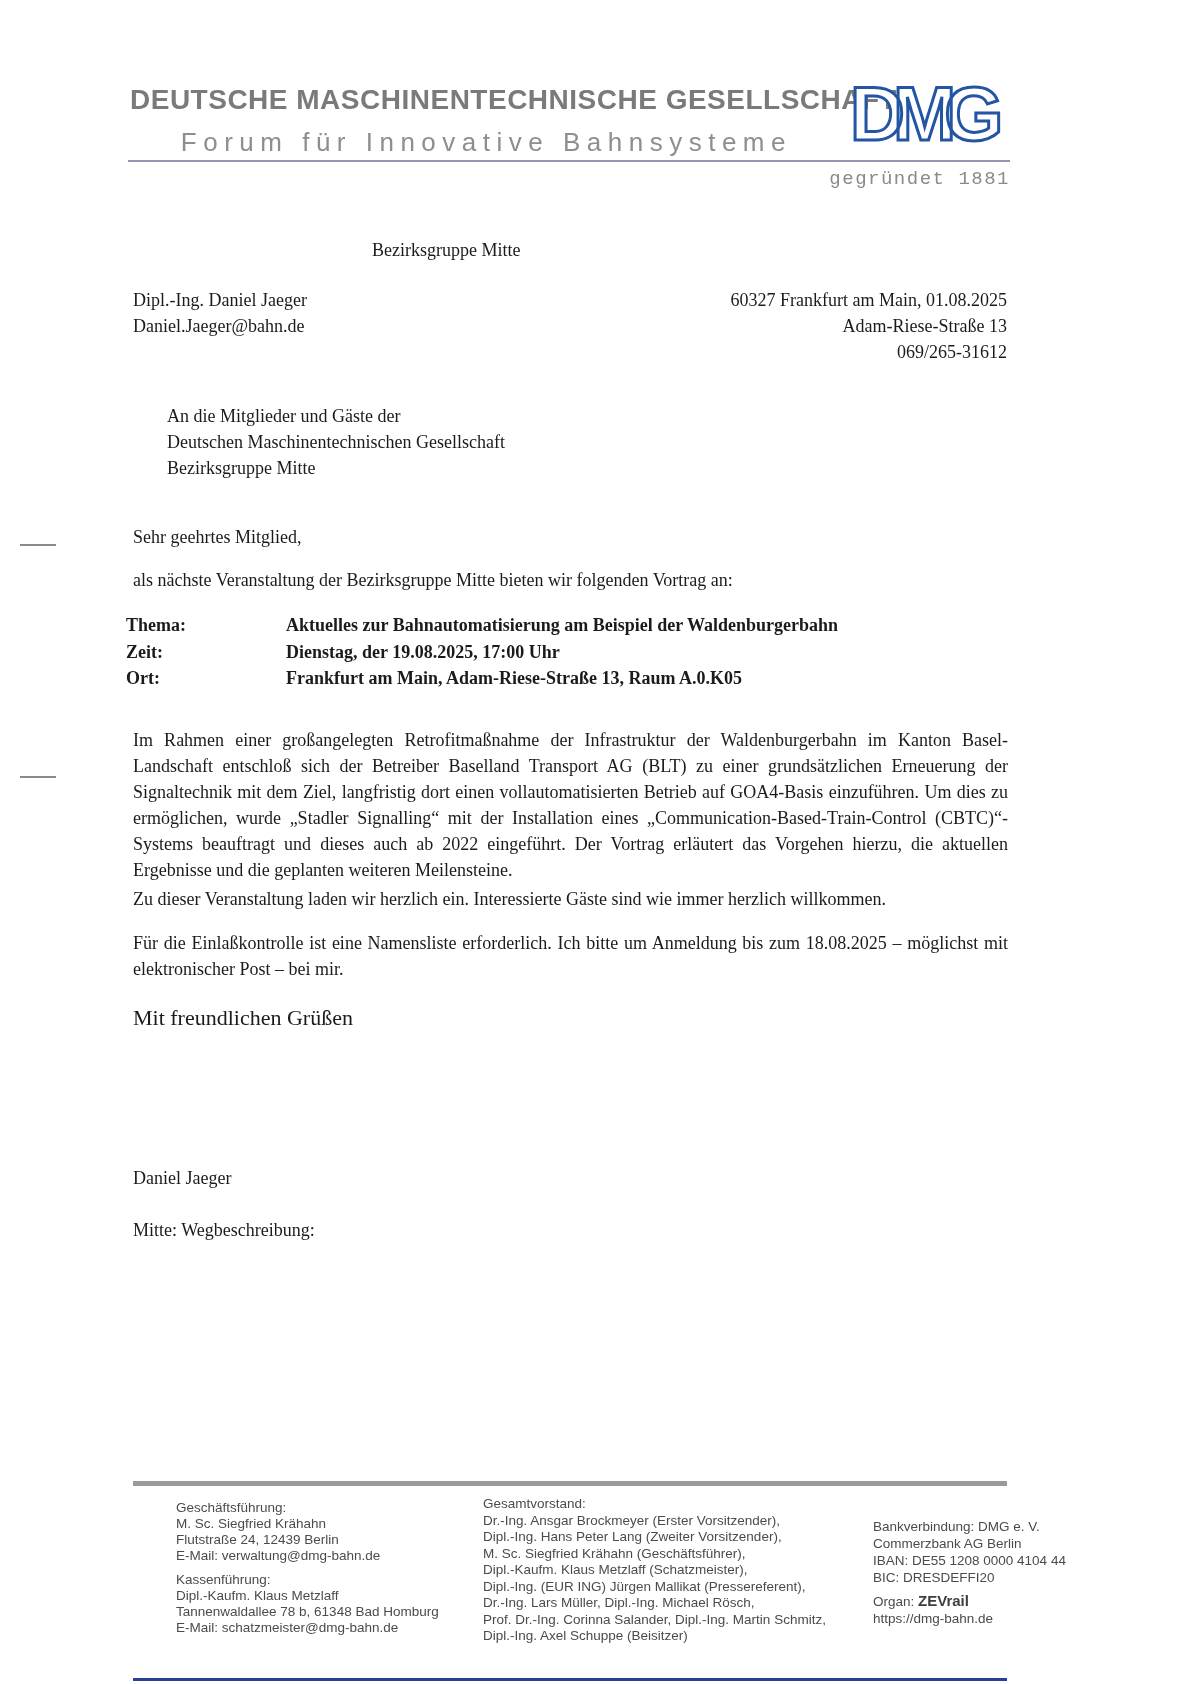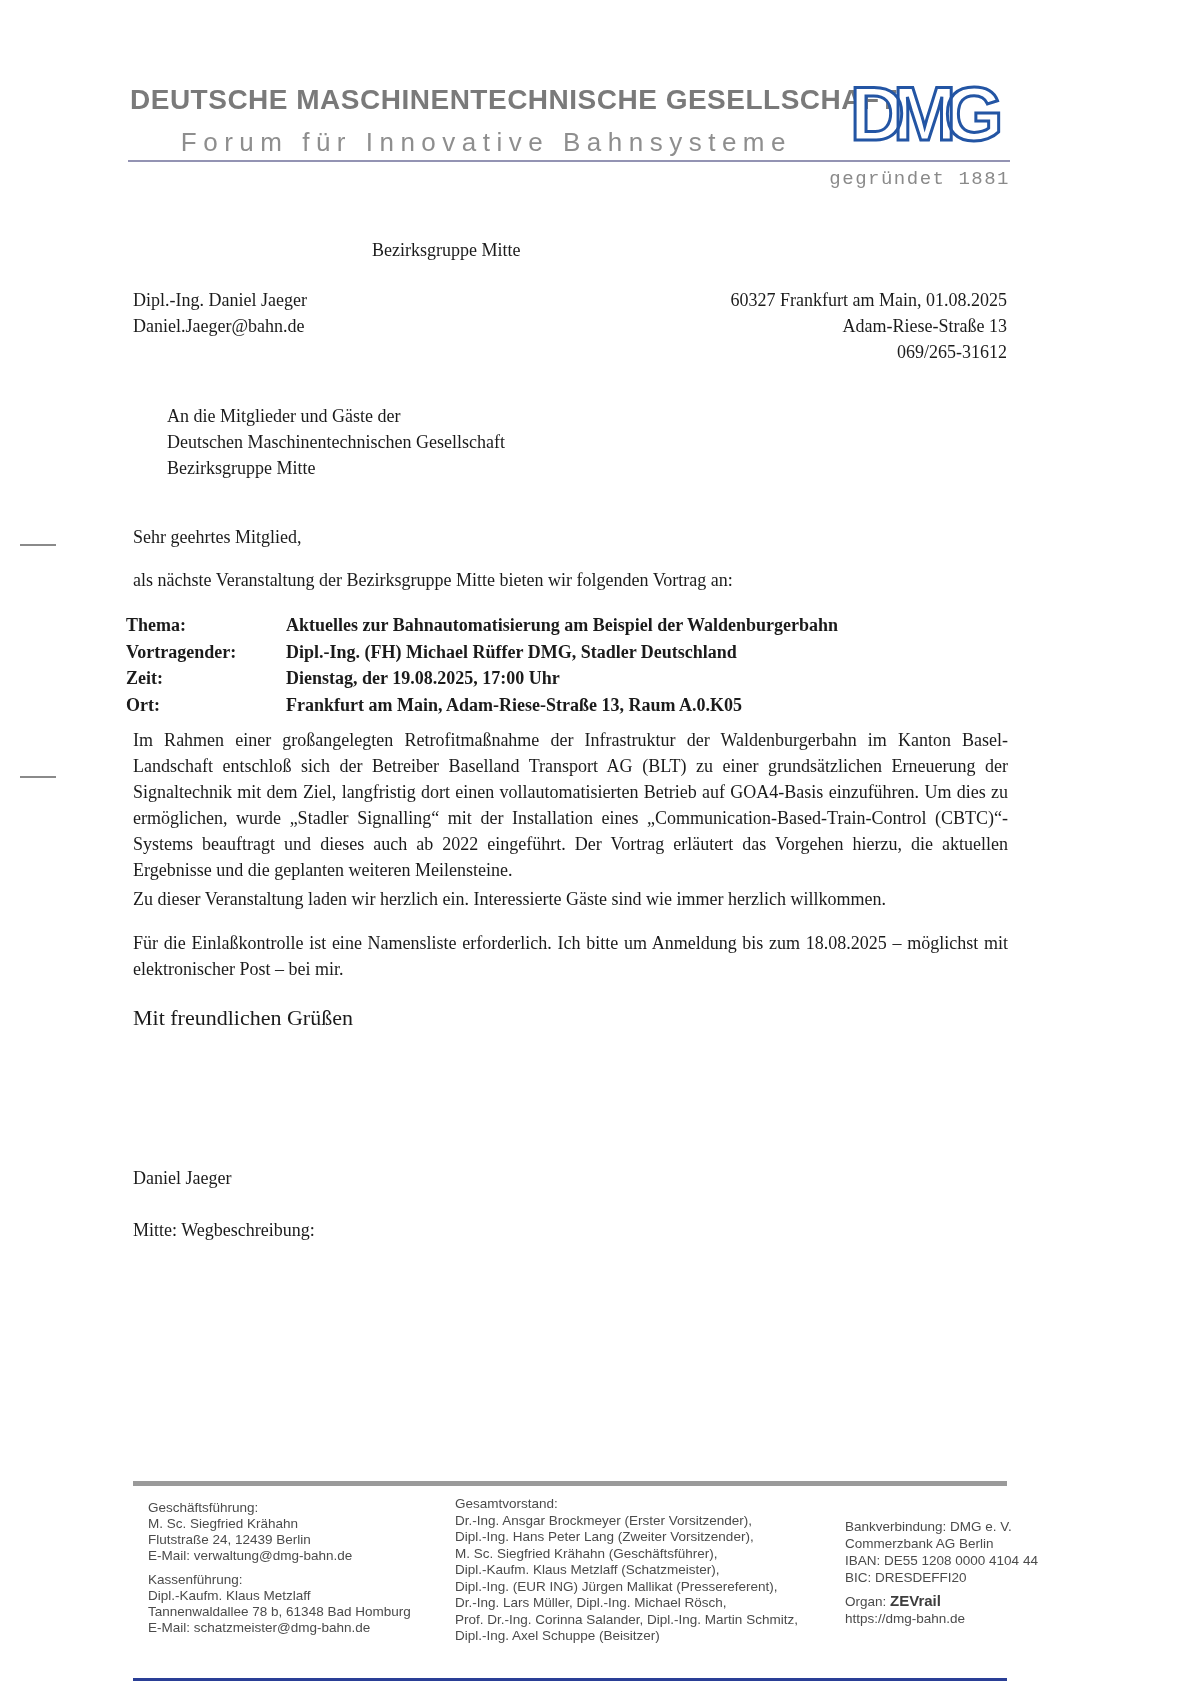--- a/index.html
+++ b/index.html
@@ -58,21 +58,21 @@
 
   
   .fold-mark{left:20px;width:36px;height:2px;background:#8a8a8a;}
   .fold-1{top:544px;}
   .fold-2{top:776px;}
 
   
   .footer-rule{left:133px;top:1481px;width:874px;height:5px;background:#9a9a9a;}
   .footer-col{
     font-family:"Liberation Sans", sans-serif;
-    font-size:13.5px;color:#4b4b4b;line-height:16px;
+    font-size:13.5px;color:#4b4b4b;line-height:16px;margin-left:28px;
   }
   .footer-left{left:148px;top:1500px;width:290px;}
   .footer-left .block2{margin-top:8px;}
   .footer-mid{left:455px;top:1496px;width:360px;line-height:16.5px;}
   .footer-right{left:845px;top:1518px;width:240px;line-height:17px;}
   .organ-line{margin-top:6px;}
   .organ-name{font-weight:bold;font-size:15px;color:#3d3d3d;}
 
   .bottom-rule{left:133px;top:1678px;width:874px;height:3px;background:#2a3f96;}
 </style>
@@ -116,24 +116,20 @@
   <div class="abs fold-mark fold-1"></div>
   <div class="abs fold-mark fold-2"></div>
 
   <div class="abs salutation">Sehr geehrtes Mitglied,</div>
   <div class="abs intro">als nächste Veranstaltung der Bezirksgruppe Mitte bieten wir folgenden Vortrag an:</div>
 
   <div class="abs details">
     <div class="details-row">
       <span class="details-label">Thema:</span>
       <span>Aktuelles zur Bahnautomatisierung am Beispiel der Waldenburgerbahn</span>
-    </div>
-    <div class="details-row">
-      <span class="details-label">Vortragender:</span>
-      <span>Dipl.-Ing. (FH) Michael Rüffer DMG, Stadler Deutschland</span>
     </div>
     <div class="details-row">
       <span class="details-label">Zeit:</span>
       <span>Dienstag, der 19.08.2025, 17:00 Uhr</span>
     </div>
     <div class="details-row">
       <span class="details-label">Ort:</span>
       <span>Frankfurt am Main, Adam-Riese-Straße 13, Raum A.0.K05</span>
     </div>
   </div>

